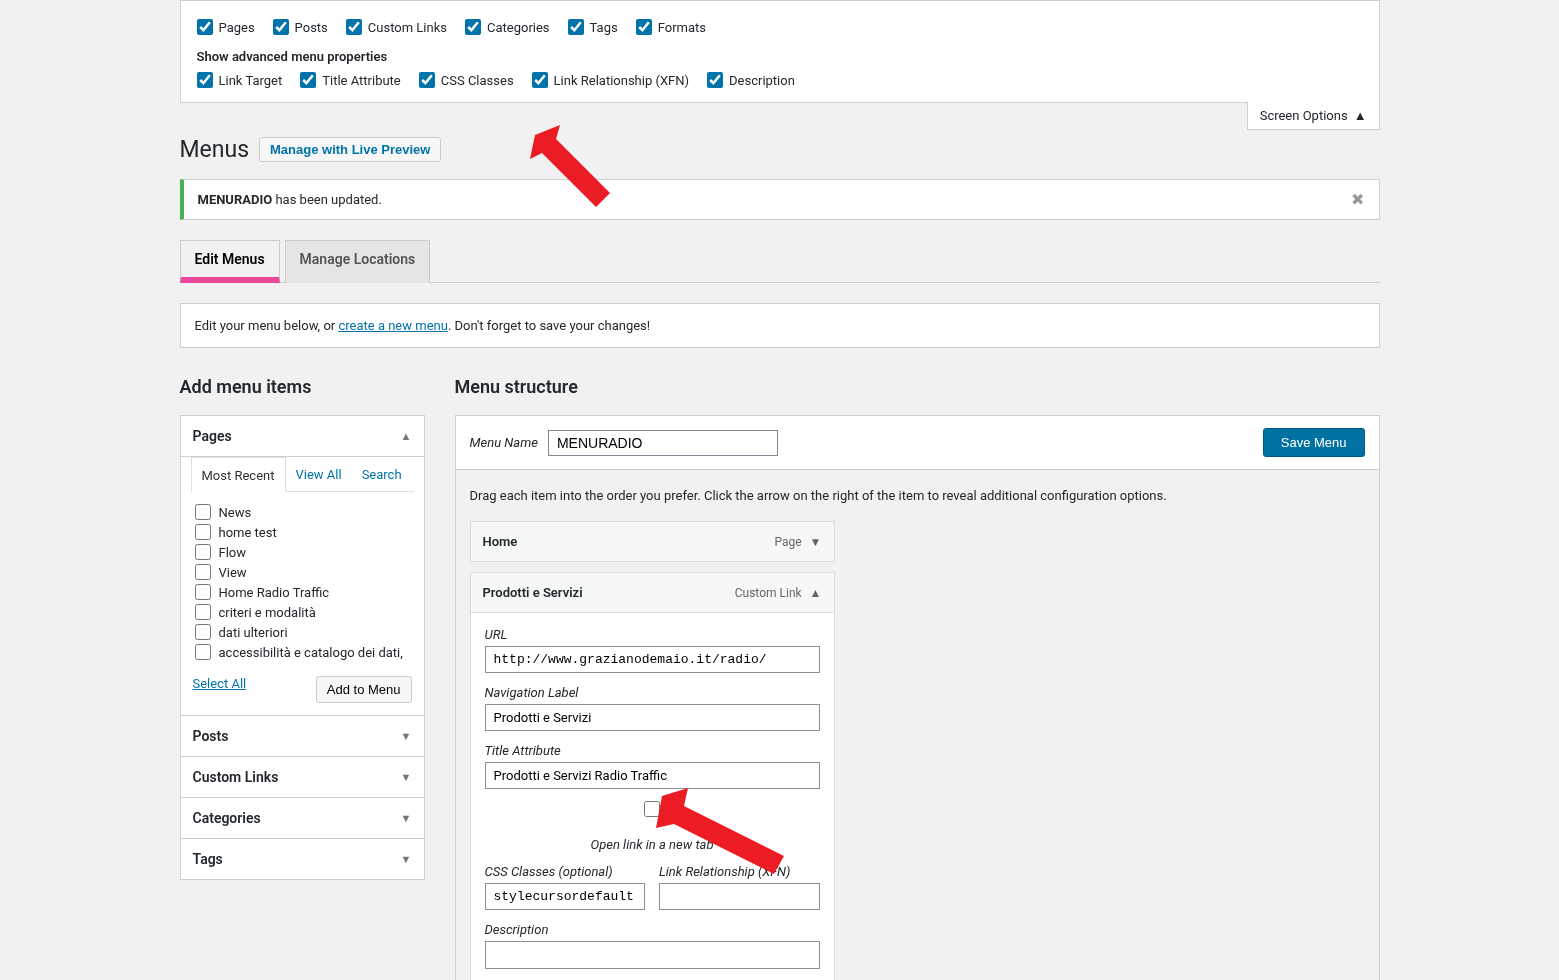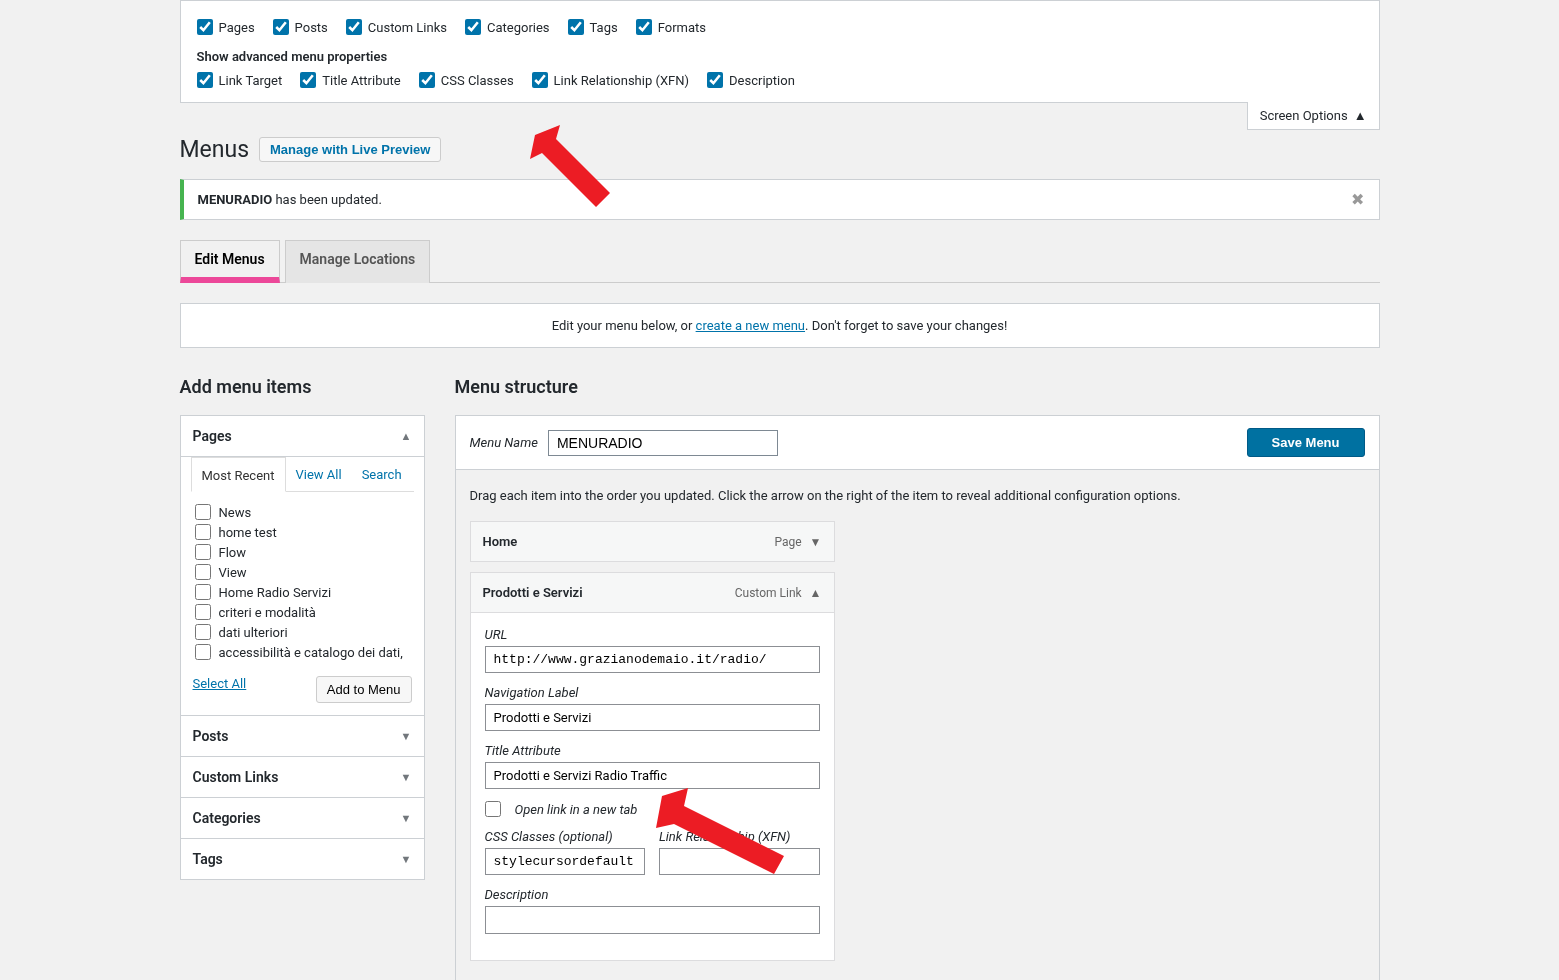--- a/index.html
+++ b/index.html
@@ -26,21 +26,21 @@
 
 .notice { background: #fff; border: 1px solid #ccd0d4; border-left: 4px solid #46b450; padding: 10px 14px; margin-bottom: 20px; display: flex; justify-content: space-between; align-items: center; }
 .notice-dismiss { color: #999; cursor: pointer; font-size: 16px; }
 
 
 .nav-tabs { display: flex; border-bottom: 1px solid #ccc; margin-bottom: 0; }
 .nav-tab { padding: 10px 14px; font-size: 14px; font-weight: 600; border: 1px solid #ccc; border-bottom: none; background: #e5e5e5; margin-right: 5px; margin-bottom: -1px; cursor: pointer; color: #555; }
 .nav-tab.active { background: #f1f1f1; color: #000; border-bottom: 6px solid #ec4899; }
 
 
-.info-bar { background: #fff; border: 1px solid #ccd0d4; padding: 14px 14px; font-size: 13px; margin-top: 20px; margin-bottom: 28px; text-align: center; }
+.info-bar { background: #fff; border: 1px solid #ccd0d4; padding: 14px 14px; font-size: 13px; margin-top: 20px; margin-bottom: 28px; }
 .info-bar a { color: #0073aa; text-decoration: underline; }
 
 
 .columns { display: flex; gap: 30px; }
 .col-left { width: 245px; flex-shrink: 0; }
 .col-right { flex: 1; }
 
 h2.sect { font-size: 18px; font-weight: 600; margin-bottom: 18px; }
 
 
@@ -62,36 +62,36 @@
 .acc-footer { display: flex; justify-content: space-between; align-items: flex-start; padding: 8px 12px 0; }
 .select-all { color: #0073aa; text-decoration: underline; font-size: 13px; cursor: pointer; }
 .add-btn { background: #f7f7f7; border: 1px solid #ccc; padding: 5px 10px; font-size: 13px; cursor: pointer; border-radius: 3px; }
 
 
 .menu-frame { border: 1px solid #ccd0d4; background: #fff; }
 .menu-top { display: flex; justify-content: space-between; align-items: center; padding: 12px 14px; border-bottom: 1px solid #ccd0d4; background: #fff; }
 .menu-name-wrap { display: flex; align-items: center; gap: 10px; }
 .menu-name-wrap label { font-style: italic; font-size: 13px; }
 .menu-name-wrap input { border: 1px solid #7e8993; padding: 4px 8px; font-size: 14px; width: 230px; }
-.save-btn { background: #0071a1; color: #fff; border: 1px solid #005a87; padding: 6px 24px; font-size: 13px; font-weight: 700; cursor: pointer; border-radius: 3px; }
+.save-btn { background: #0071a1; color: #fff; border: 1px solid #005a87; padding: 6px 17px; font-size: 13px; font-weight: 400; cursor: pointer; border-radius: 3px; }
 
 .menu-body { padding: 18px 14px; background: #f1f1f1; }
 .menu-hint { font-size: 13px; margin-bottom: 18px; }
 
 
 .menu-item { border: 1px solid #dcdcde; background: #f6f7f7; width: 365px; margin-bottom: 10px; }
 .menu-item-header { display: flex; justify-content: space-between; align-items: center; padding: 12px 12px; cursor: pointer; gap: 12px; }
 .menu-item-header .name { font-weight: 600; font-size: 13px; }
 .menu-item-header .type { color: #666; font-size: 12px; display: flex; align-items: center; gap: 8px; }
 .menu-item-body { background: #fff; border-top: 1px solid #dcdcde; padding: 14px; }
 .field-group { margin-bottom: 12px; }
 .field-group label { display: block; font-style: italic; font-size: 13px; margin-bottom: 4px; }
 .field-group input[type=text] { width: 100%; border: 1px solid #8c8f94; padding: 5px 8px; font-size: 13px; font-family: inherit; }
 .field-group input.mono { font-family: "Courier New", monospace; }
-.checkbox-line { display: flex; align-items: center; gap: 14px; font-style: italic; font-size: 13px; }
+.checkbox-line { display: flex; align-items: center; gap: 20px; font-style: italic; font-size: 13px; flex-direction: column; }
 .checkbox-line input { width: 16px; height: 16px; cursor: pointer; }
 .two-col { display: flex; gap: 14px; }
 .two-col .field-group { flex: 1; }
 
 
 .red-arrow { position: absolute; pointer-events: none; }
 </style>
 </head>
 <body>
 
@@ -206,21 +206,21 @@
               <div class="page-item">
                 <input type="checkbox" style="">
                 <span>Flow</span>
               </div>
               <div class="page-item">
                 <input type="checkbox" style="">
                 <span>View</span>
               </div>
               <div class="page-item">
                 <input type="checkbox" style="">
-                <span>Home Radio Servizi</span>
+                <span>Home Radio Traffic</span>
               </div>
               <div class="page-item">
                 <input type="checkbox" style="">
                 <span>criteri e modalità</span>
               </div>
               <div class="page-item">
                 <input type="checkbox" style="">
                 <span>dati ulteriori</span>
               </div>
               <div class="page-item">
@@ -259,21 +259,21 @@
       <div class="menu-frame">
         <div class="menu-top">
           <div class="menu-name-wrap">
             <label>Menu Name</label>
             <input type="text" value="MENURADIO" style="">
           </div>
           <button class="save-btn">Save Menu</button>
         </div>
 
         <div class="menu-body">
-          <p class="menu-hint">Drag each item into the order you updated. Click the arrow on the right of the item to reveal additional configuration options.</p>
+          <p class="menu-hint">Drag each item into the order you prefer. Click the arrow on the right of the item to reveal additional configuration options.</p>
 
           <div class="menu-item">
             <div class="menu-item-header">
               <span class="name">Home</span>
               <span class="type">
                 <span>Page</span>
                 <span>▼</span>
               </span>
             </div>
           </div>

